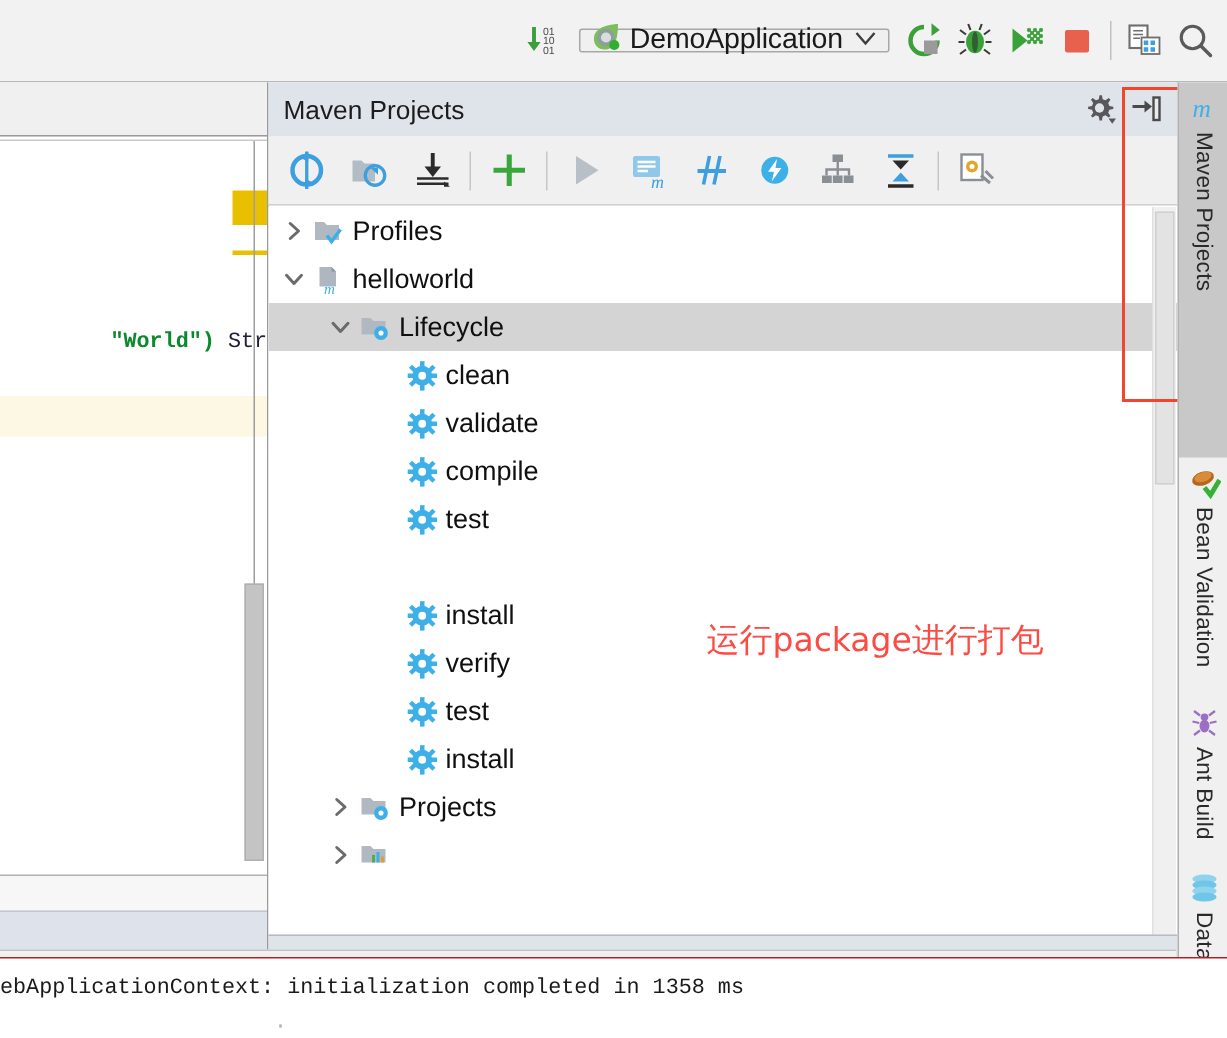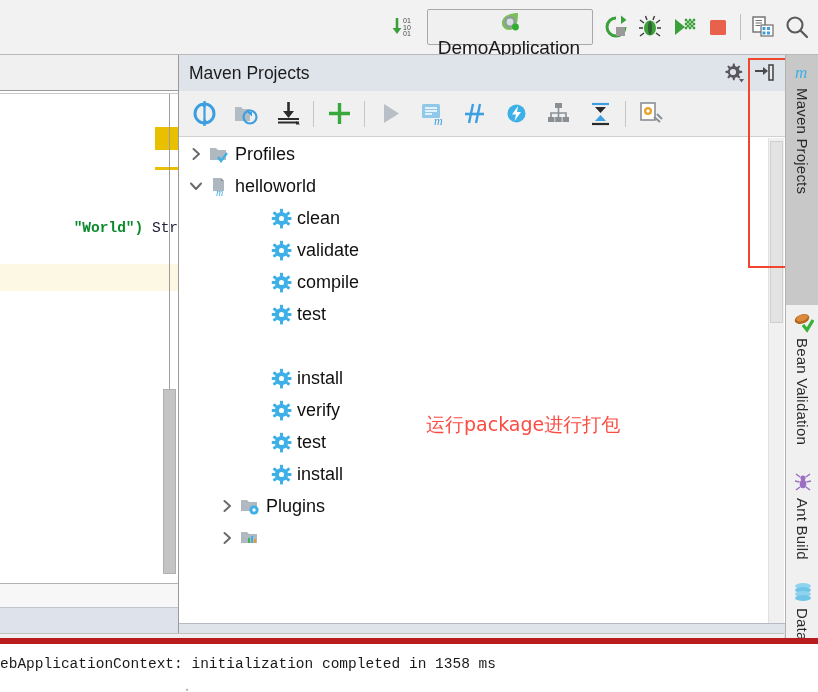--- a/index.html
+++ b/index.html
@@ -18,27 +18,26 @@
     background: #f2f2f2;
     border-bottom: 1px solid #b8b8b8;
     display: flex; align-items: center; justify-content: flex-end;
   }
   .tb-icon {
     display: flex; align-items: center; justify-content: center;
     width: 34px; height: 36px; cursor: default;
   }
   .run-config {
     display: flex; align-items: center;
-    height: 36px;
+    height: 16px;
     border: 1px solid #a8a8a8;
     background: #f0f0f0;
     border-radius: 2px;
     padding: 0 6px 0 5px;
     margin: 0 6px;
-    flex-direction: column;
   }
   .run-config .rc-label {
     font-size: 19px; color: #1a1a1a; padding: 0 6px 0 5px;
     font-family: "Liberation Sans", sans-serif;
     letter-spacing: -0.1px;
   }
   .tb-sep {
     width: 1px; height: 26px; background: #c0c0c0; margin: 0 5px;
   }
 
@@ -161,23 +160,24 @@
     background: #dfe3ea; border-top: 1px solid #b6bac2;
     display: flex; align-items: center; justify-content: flex-end;
     padding-right: 14px;
   }
   .mp-footer-btn { width: 38px; height: 34px; display:flex; align-items:center; justify-content:center; }
 
   
   .annotation {
     position: absolute;
     color: #fb4b42;
-    font-size: 19px;
+    font-size: 22px;
     font-family: "DejaVu Sans", sans-serif;
     white-space: nowrap;
+    margin-left: 45px;
   }
   .red-rect {
     position: absolute; border: 2px solid #f0462d; background: transparent;
   }
 
   
   .right-bar {
     position: absolute; left: 785px; top: 55px; width: 33px; height: 583px;
     background: #f0f0f0; border-left: 1px solid #b0b0b0;
   }
@@ -192,21 +192,21 @@
     font-size: 15px; color: #2a2a2a;
     padding: 4px 0 6px 0;
     letter-spacing: 0.2px;
   }
   .rb-ico { height: 24px; display:flex; align-items:center; justify-content:center; }
 
   
   .bottom-strip {
     position: absolute; left: 0; top: 638px; width: 818px; height: 54px;
     background: #ffffff;
-    border-top: 6px solid #b91c1c;
+    border-top: 1px solid #b91c1c;
   }
   .console-text {
     position: absolute; left: 0; top: 12px;
     font-family: "Liberation Mono", monospace;
     font-size: 14.5px; color: #1a1a1a; white-space: pre;
   }
   .console-text2 {
     position: absolute; left: 0; top: 38px;
     font-family: "Liberation Mono", monospace;
     font-size: 14.5px; color: #1a1a1a; white-space: pre;
@@ -481,20 +481,40 @@
             <span class="tree-ico">
               <svg width="21" height="21" viewBox="0 0 21 21">
                 <path d="M4 2 L12 2 L15 5 L15 15 L4 15 Z" fill="#aeb7bf"></path>
                 <path d="M12 2 L12 5 L15 5 Z" fill="#8d969e"></path>
                 <text x="7" y="20" font-size="10" font-style="italic" font-family="Liberation Serif, serif" fill="#3db0e8">m</text>
               </svg>
             </span>
             <span class="tree-label">helloworld</span>
           </span>
         </div>
+        <div class="tree-row selected">
+          <span style="width: 37px; flex: 0 0 auto;"></span>
+          <span class="tree-arrow">
+            <svg width="14" height="14" viewBox="0 0 14 14">
+              <path d="M2 4.5 L7 10 L12 4.5" stroke="#6b6b6b" stroke-width="2" fill="none" stroke-linecap="round" stroke-linejoin="round"></path>
+            </svg>
+          </span>
+          <span class="goal-wrap">
+            <span class="tree-ico">
+              <svg width="21" height="21" viewBox="0 0 21 21">
+                <path d="M1 4 L7 4 L9 6 L17 6 L17 15 L1 15 Z" fill="#b0b9c1"></path>
+                <g fill="#3db0e8">
+                  <circle cx="14" cy="14" r="4.6"></circle>
+                </g>
+                <circle cx="14" cy="14" r="1.7" fill="#ffffff"></circle>
+              </svg>
+            </span>
+            <span class="tree-label">Lifecycle</span>
+          </span>
+        </div>
         <div class="tree-row">
           <span style="width: 68px; flex: 0 0 auto;"></span>
           <span class="tree-arrow"></span>
           <span class="goal-wrap">
             <span class="tree-ico">
               <svg width="21" height="21" viewBox="0 0 21 21">
                 <g fill="#3db0e8">
                   <circle cx="10.5" cy="10.5" r="6.6"></circle>
                   <rect x="9" y="0.8" width="3" height="4"></rect>
                   <rect x="9" y="16.4" width="3" height="4"></rect>
@@ -686,21 +706,21 @@
           <span class="goal-wrap">
             <span class="tree-ico">
               <svg width="21" height="21" viewBox="0 0 21 21">
                 <path d="M1 4 L7 4 L9 6 L17 6 L17 15 L1 15 Z" fill="#b0b9c1"></path>
                 <g fill="#3db0e8">
                   <circle cx="14" cy="14" r="4.6"></circle>
                 </g>
                 <circle cx="14" cy="14" r="1.7" fill="#ffffff"></circle>
               </svg>
             </span>
-            <span class="tree-label">Plugins</span>
+            <span class="tree-label">Projects</span>
           </span>
         </div>
         <div class="tree-row">
           <span style="width: 37px; flex: 0 0 auto;"></span>
           <span class="tree-arrow">
             <svg width="14" height="14" viewBox="0 0 14 14">
               <path d="M4.5 2 L10 7 L4.5 12" stroke="#6b6b6b" stroke-width="2" fill="none" stroke-linecap="round" stroke-linejoin="round"></path>
             </svg>
           </span>
           <span class="goal-wrap">

